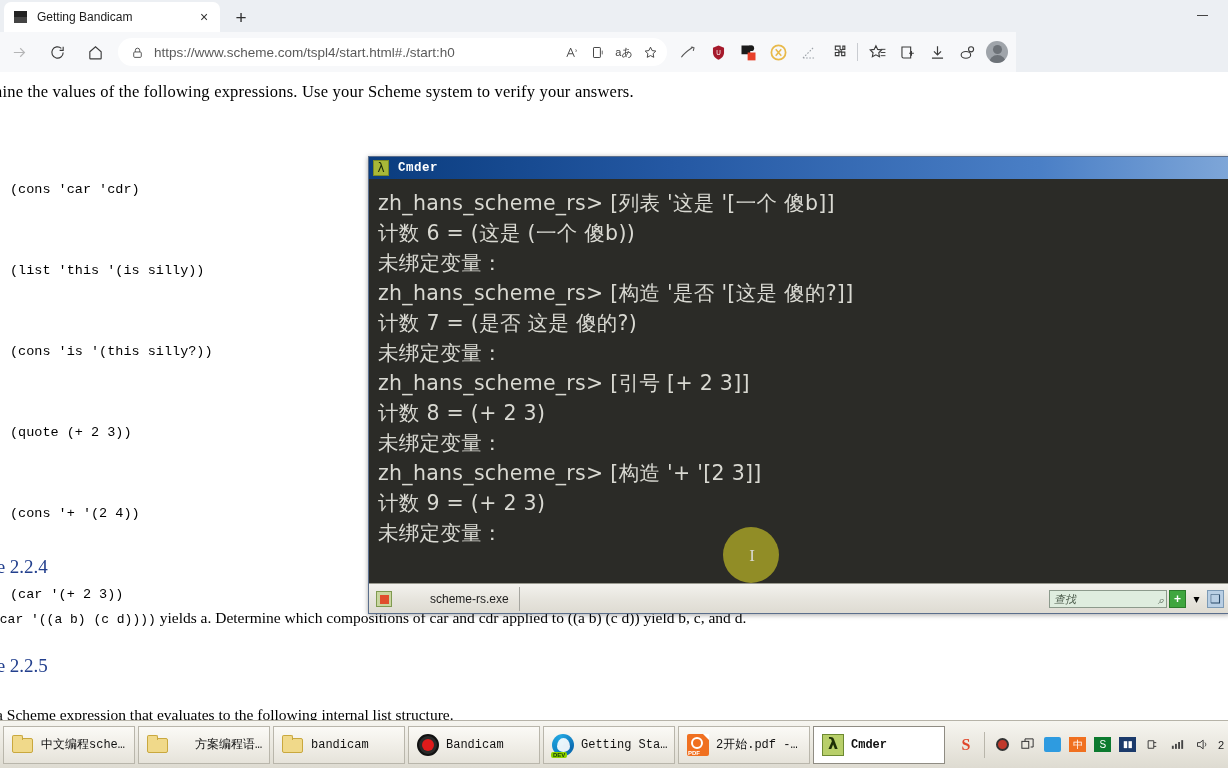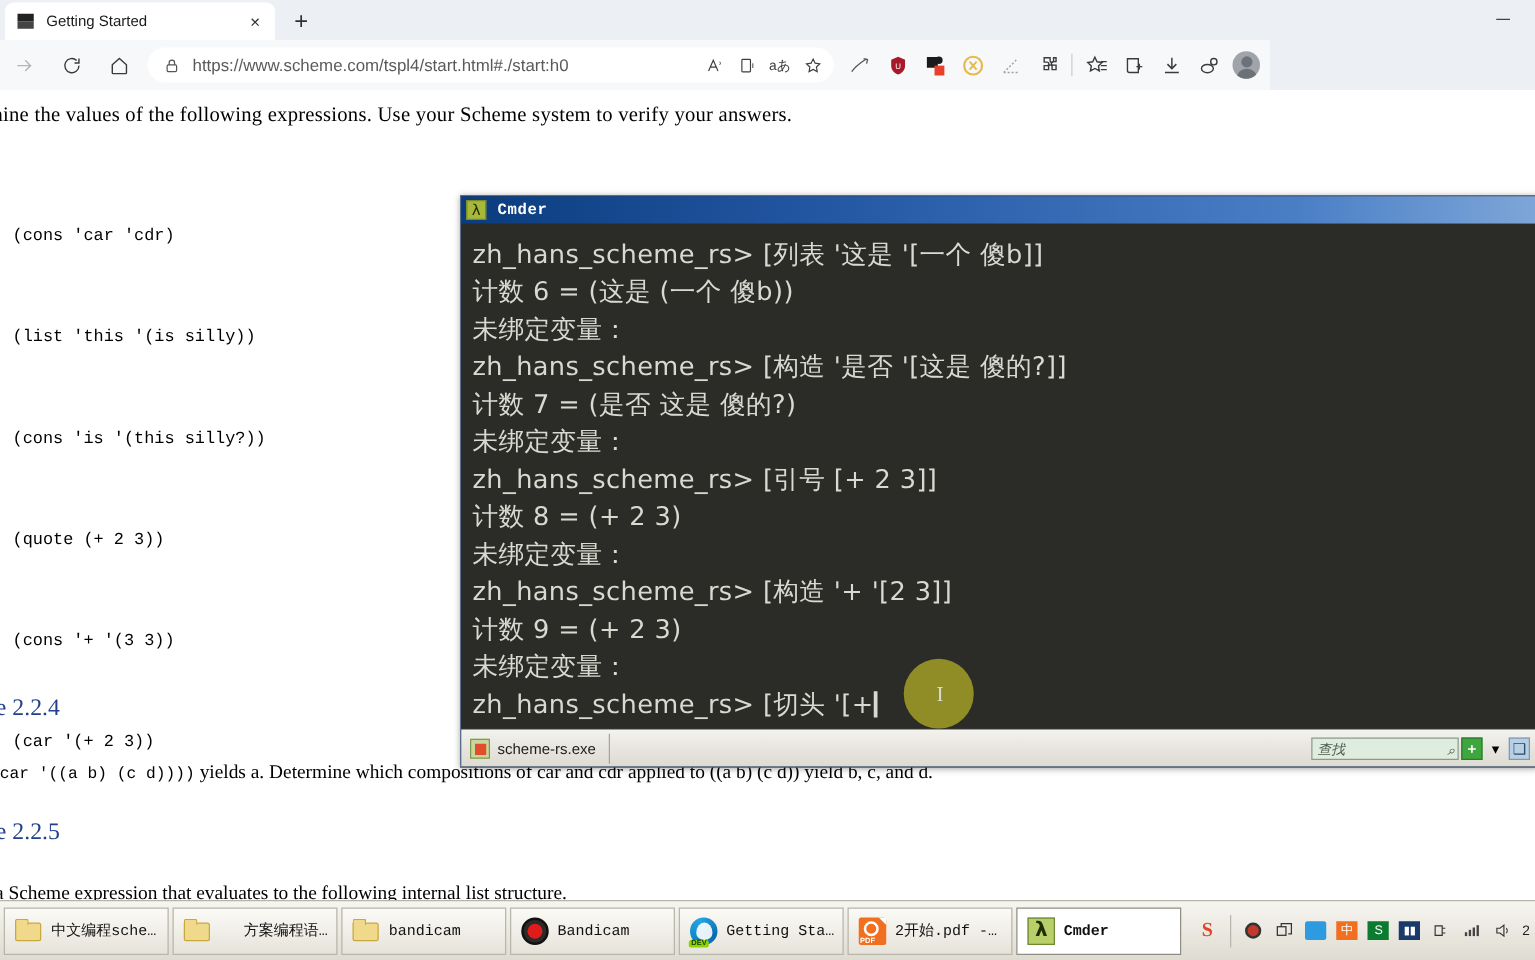--- a/index.html
+++ b/index.html
@@ -217,20 +217,21 @@
     background: linear-gradient(to bottom,#f3f2ee 0%, #e7e5de 50%, #dedbd2 100%);
     border-top: 1px solid #9a9a90;
     display: flex; align-items: center; padding: 0 3px;
   }
   .cmder-tab {
     height: 24px; display: flex; align-items: center;
     padding: 0 10px 0 4px;
     border-right: 1px solid #a6a6a0;
     font-size: 12px; color: #1d1d1d;
     font-family: "Liberation Sans", sans-serif;
+    gap: 32px;
   }
   .cmder-tab-ico {
     width: 16px; height: 16px; margin-right: 6px; flex: 0 0 16px;
     background: #c9d6a0; border: 1px solid #7f9a4f; position: relative;
   }
   .cmder-tab-ico::after {
     content:""; position:absolute; left:3px; top:3px; width:9px; height:9px;
     background:#e04e2c;
   }
   .cmder-tabbar-right { margin-left: auto; display: flex; align-items: center; gap: 2px; padding-right:2px; }
@@ -347,21 +348,21 @@
 <div id="root">
 
   <div class="browser-chrome">
 
     <div class="tabstrip">
       <div class="tab">
         <div class="tab-favicon">
           <div class="fav-a"></div>
             <div class="fav-b"></div>
         </div>
-        <div class="tab-title">Getting Started</div>
+        <div class="tab-title">Getting Bandicam</div>
         <div class="tab-close">×</div>
       </div>
       <div class="newtab">+</div>
       <div class="win-min">
         <div class="bar"></div>
       </div>
     </div>
 
     <div class="toolbar">
       <div class="tb-btn disabled">
@@ -479,21 +480,21 @@
   </div>
 
   <div class="page">
     <div class="pg-text pg-intro">nine the values of the following expressions. Use your Scheme system to verify your answers.</div>
 
     <div class="pg-code">
       <div>(cons 'car 'cdr)</div>
       <div>(list 'this '(is silly))</div>
       <div>(cons 'is '(this silly?))</div>
       <div>(quote (+ 2 3))</div>
-      <div>(cons '+ '(3 3))</div>
+      <div>(cons '+ '(2 4))</div>
       <div>(car '(+ 2 3))</div>
       
       
       
       
       
       
       
       
     </div>
@@ -519,21 +520,20 @@
       <div class="term-line">未绑定变量：</div>
       <div class="term-line">zh_hans_scheme_rs&gt; [构造 '是否 '[这是 傻的?]]</div>
       <div class="term-line">计数 7 = (是否 这是 傻的?)</div>
       <div class="term-line">未绑定变量：</div>
       <div class="term-line">zh_hans_scheme_rs&gt; [引号 [+ 2 3]]</div>
       <div class="term-line">计数 8 = (+ 2 3)</div>
       <div class="term-line">未绑定变量：</div>
       <div class="term-line">zh_hans_scheme_rs&gt; [构造 '+ '[2 3]]</div>
       <div class="term-line">计数 9 = (+ 2 3)</div>
       <div class="term-line">未绑定变量：</div>
-      <div class="term-line"><span>zh_hans_scheme_rs&gt; [切头 '[+</span><span class="term-cursor"></span></div>
 
       <div class="mouse-dot"></div>
       <div class="mouse-caret">I</div>
     </div>
 
     <div class="cmder-tabbar">
       <div class="cmder-tab">
         <span class="cmder-tab-ico"></span>
         <span>scheme-rs.exe</span>
       </div>

